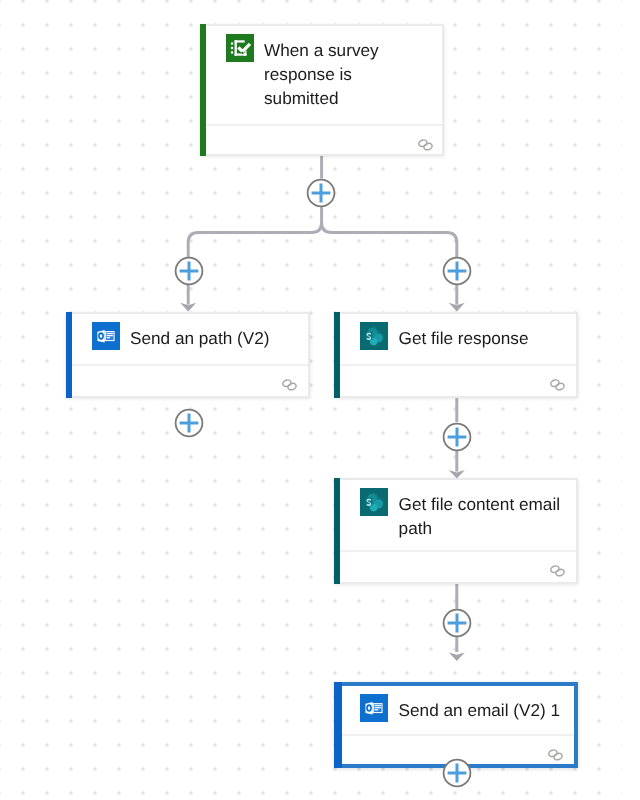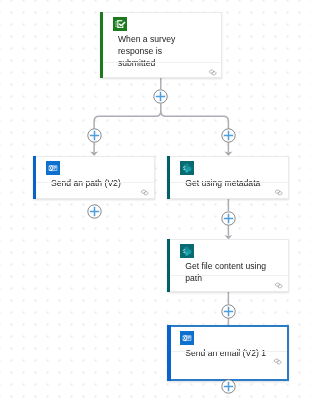--- a/index.html
+++ b/index.html
@@ -10,21 +10,21 @@
     background-image:radial-gradient(circle at center, #e2e3e6 0.5px, rgba(255,255,255,0) 1.25px);
     background-size:12px 12px;background-position:5.5px 6.5px;}
   .edges{position:absolute;left:0;top:0;width:311px;height:400px;}
   .card{position:absolute;background:#ffffff;box-sizing:border-box;
         border:1px solid #eaeaea;
         box-shadow:0 0.6px 1.8px rgba(0,0,0,0.13);}
   .card.sel{border:2px solid #2b7cc8;box-shadow:0 0.6px 2px rgba(0,0,0,0.14);}
   .card.sel .accent{left:-2px;top:-2px;bottom:-2px;width:4px;}
   .card.sel .hdr{padding-left:11px;padding-top:3.6px;}
   .accent{position:absolute;left:-1px;top:-1px;bottom:-1px;width:3px;z-index:3;}
-  .hdr{display:flex;align-items:flex-start;padding:4px 5px 4px 12px;box-sizing:border-box;flex-direction:column;}
+  .hdr{display:flex;align-items:flex-start;padding:4px 5px 4px 12px;box-sizing:border-box;}
   .ic{width:14px;height:14px;flex:0 0 14px;align-self:flex-start;}
   .ttl{margin-left:5px;font-size:8.6px;line-height:11.9px;color:#1b1b1b;padding-top:3.2px;}
   .ftr{border-top:1px solid #f0f0f0;height:15px;position:relative;z-index:1;}
   .link{position:absolute;right:4px;top:6px;width:9.5px;height:7px;}
   .plus{position:absolute;width:15px;height:15px;}
   svg{display:block;}
 </style>
 </head>
 <body>
 
@@ -137,21 +137,21 @@
           <path d="M16 4 L28 16 L16 28 L4 16 Z" fill="#0d757d"></path>
           <circle cx="14" cy="12.4" r="5.8" fill="#128d96"></circle>
           <circle cx="21" cy="18.2" r="5.2" fill="#179aa4"></circle>
           <circle cx="15.6" cy="22.4" r="4.2" fill="#1fafb9"></circle>
           <path d="M6.4 11 h7.6 v9.2 h-7.6 z" fill="#0d757d"></path>
           <g fill="#bfeaee">
             <path d="M12.4 12.6 v2 a4 4 0 0 0 -2.9 -0.5 c-0.8 0.2 -0.8 0.9 -0.2 1.2 l2.3 1.2 c1.7 0.9 1.5 3.2 -0.4 3.8 a5.6 5.6 0 0 1 -3.5 -0.2 v-2.1 a4.2 4.2 0 0 0 3 0.5 c0.8 -0.2 0.8 -1 0.1 -1.3 l-2.2 -1.2 c-1.6 -0.9 -1.4 -3.1 0.5 -3.6 a5.6 5.6 0 0 1 3.3 0.2 z"></path>
           </g>
         </svg>
       </span>
-      <span class="ttl" style="width:81px">Get using metadata</span>
+      <span class="ttl" style="width:81px">Get file response</span>
     </div>
     <div class="ftr">
       <span class="link">
         <svg viewBox="0 0 18 14" width="9.5" height="7">
           <g fill="none" stroke="#a9a7a5" stroke-width="1.5">
             <ellipse cx="6.4" cy="5.2" rx="4.2" ry="3.1" transform="rotate(-20 6.4 5.2)"></ellipse>
             <ellipse cx="11.5" cy="8.6" rx="4.2" ry="3.1" transform="rotate(-20 11.5 8.6)"></ellipse>
           </g>
         </svg>
       </span>
@@ -167,35 +167,35 @@
           <path d="M16 4 L28 16 L16 28 L4 16 Z" fill="#0d757d"></path>
           <circle cx="14" cy="12.4" r="5.8" fill="#128d96"></circle>
           <circle cx="21" cy="18.2" r="5.2" fill="#179aa4"></circle>
           <circle cx="15.6" cy="22.4" r="4.2" fill="#1fafb9"></circle>
           <path d="M6.4 11 h7.6 v9.2 h-7.6 z" fill="#0d757d"></path>
           <g fill="#bfeaee">
             <path d="M12.4 12.6 v2 a4 4 0 0 0 -2.9 -0.5 c-0.8 0.2 -0.8 0.9 -0.2 1.2 l2.3 1.2 c1.7 0.9 1.5 3.2 -0.4 3.8 a5.6 5.6 0 0 1 -3.5 -0.2 v-2.1 a4.2 4.2 0 0 0 3 0.5 c0.8 -0.2 0.8 -1 0.1 -1.3 l-2.2 -1.2 c-1.6 -0.9 -1.4 -3.1 0.5 -3.6 a5.6 5.6 0 0 1 3.3 0.2 z"></path>
           </g>
         </svg>
       </span>
-      <span class="ttl" style="width:81px">Get file content using path</span>
-    </div>
-    <div class="ftr">
-      <span class="link">
-        <svg viewBox="0 0 18 14" width="9.5" height="7">
-          <g fill="none" stroke="#a9a7a5" stroke-width="1.5">
-            <ellipse cx="6.4" cy="5.2" rx="4.2" ry="3.1" transform="rotate(-20 6.4 5.2)"></ellipse>
-            <ellipse cx="11.5" cy="8.6" rx="4.2" ry="3.1" transform="rotate(-20 11.5 8.6)"></ellipse>
-          </g>
-        </svg>
-      </span>
-    </div>
-  </div>
-
-  <div class="card sel" style="left:167.3px;top:325px;width:121.5px;height:56px;">
+      <span class="ttl" style="width:81px">Get file content email path</span>
+    </div>
+    <div class="ftr">
+      <span class="link">
+        <svg viewBox="0 0 18 14" width="9.5" height="7">
+          <g fill="none" stroke="#a9a7a5" stroke-width="1.5">
+            <ellipse cx="6.4" cy="5.2" rx="4.2" ry="3.1" transform="rotate(-20 6.4 5.2)"></ellipse>
+            <ellipse cx="11.5" cy="8.6" rx="4.2" ry="3.1" transform="rotate(-20 11.5 8.6)"></ellipse>
+          </g>
+        </svg>
+      </span>
+    </div>
+  </div>
+
+  <div class="card sel" style="left:167.3px;top:341px;width:121.5px;height:43px;">
     <div class="accent" style="background:#0b63c8"></div>
     <div class="hdr" style="height:24.3px">
       <span class="ic">
         <svg viewBox="0 0 32 32" width="14" height="14">
           <rect x="0" y="0" width="32" height="32" fill="#0d70cf"></rect>
           <g fill="#ffffff">
             <path d="M14.6 10.4 h11.2 v11.4 h-11.2 z"></path>
             <path d="M6.2 11 l8.4 -1.8 v14.2 l-8.4 -1.8 z"></path>
           </g>
           <g fill="#2d82d8">

